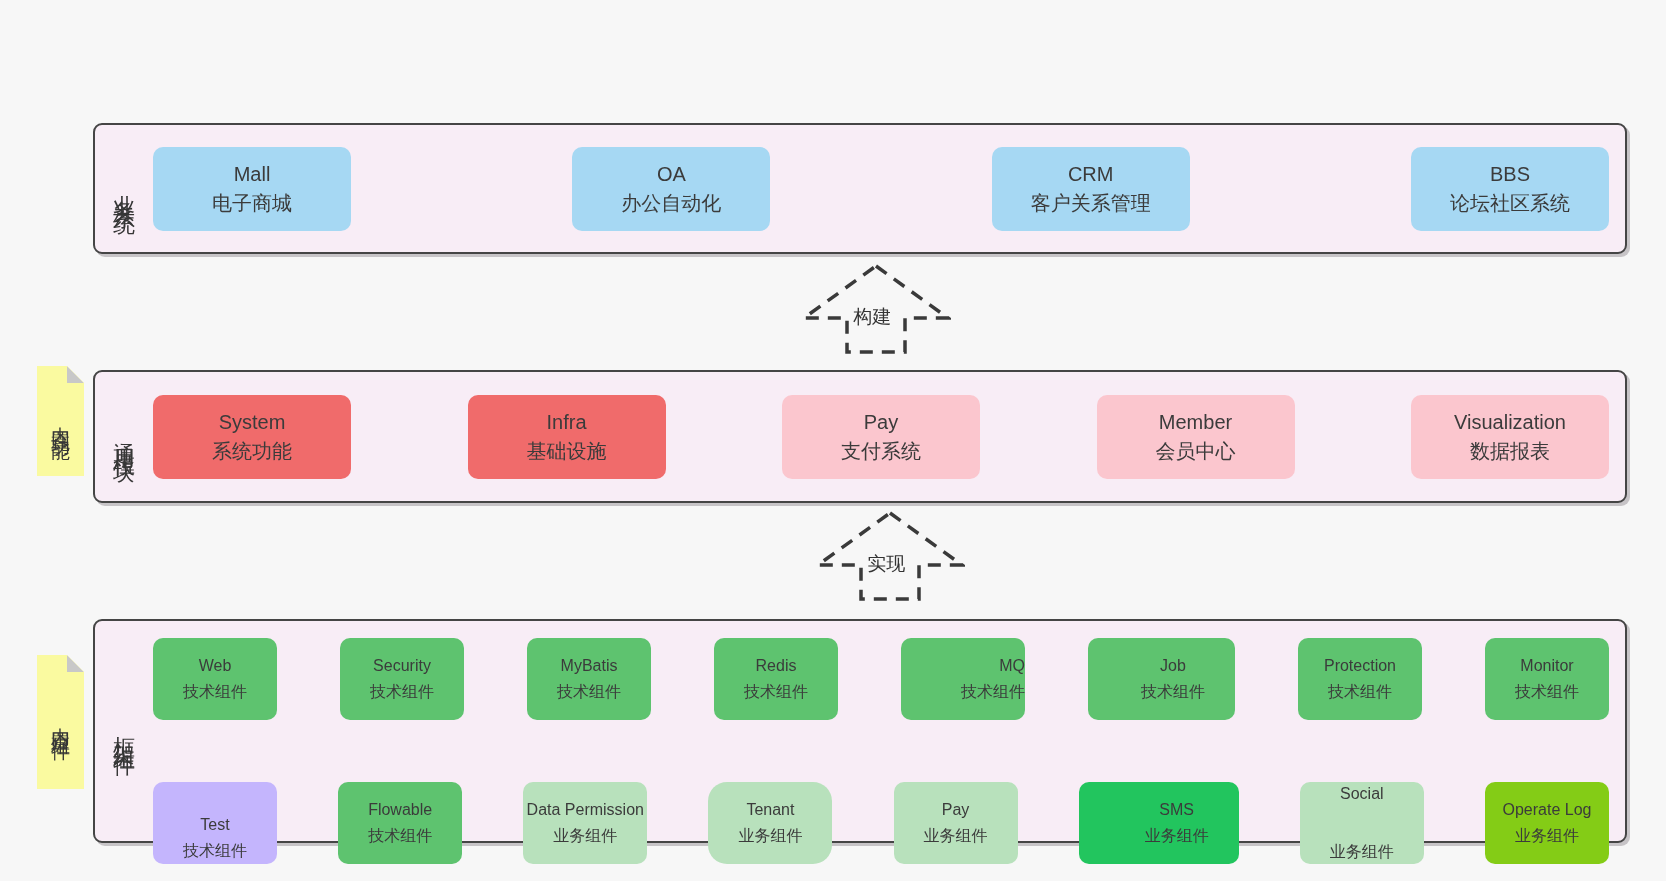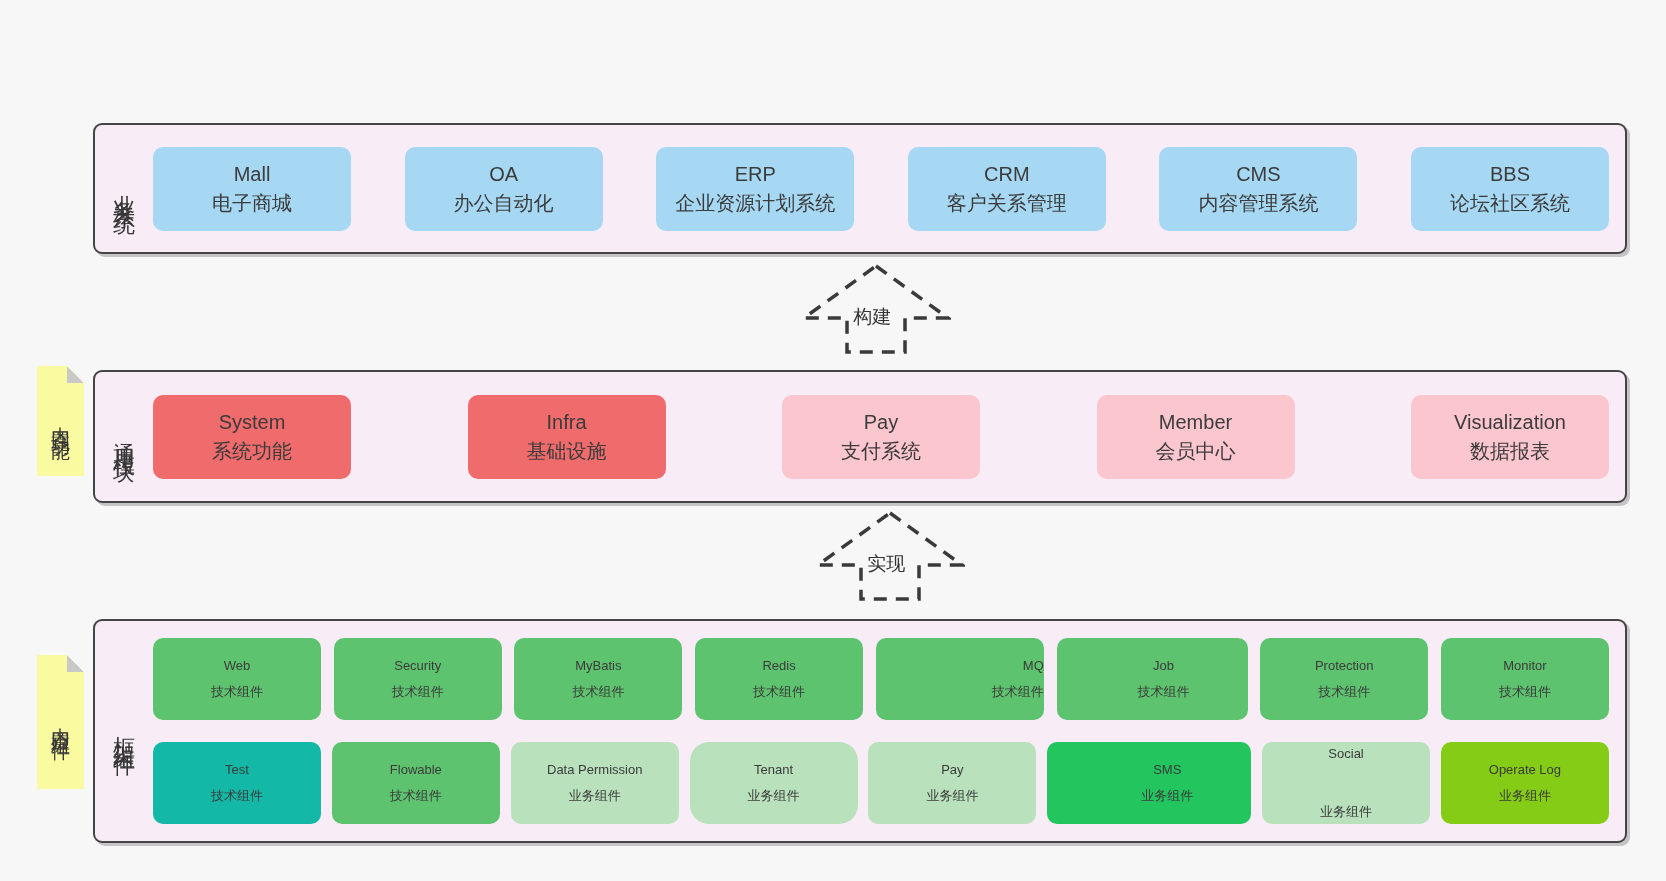--- a/index.html
+++ b/index.html
@@ -13,21 +13,21 @@
   .band-label{position:absolute;left:0;top:0;bottom:0;width:58px;
     display:flex;align-items:center;justify-content:center;}
   .vtext{writing-mode:vertical-rl;text-orientation:upright;
     font-size:22px;letter-spacing:6px;color:#363636;}
   .band-content{position:absolute;left:58px;right:16px;top:0;bottom:0;
     display:flex;flex-direction:column;justify-content:center;gap:22px;}
   .box-row{display:flex;justify-content:space-between;}
   .box{border-radius:10px;display:flex;flex-direction:column;align-items:center;
     justify-content:center;text-align:center;font-size:20px;line-height:29px;}
   .band1 .box,.band2 .box{width:198px;height:84px;}
-  .band3 .box{width:168px;height:82px;font-size:13px;line-height:26px;}
+  .band3 .box{width:124px;height:82px;font-size:16px;line-height:26px;margin-top:40px;}
   .box-title,.box-subtitle{width:100%;}
   .arrow{position:absolute;width:150px;height:92px;}
   .arrow1{left:801px;top:263px;}
   .arrow2{left:815px;top:510px;}
   .arrow svg{display:block;}
   .arrow-label{position:absolute;left:50%;top:40px;transform:translateX(-58%);
     padding:1px 4px;font-size:19px;color:#333;}
   .note{position:absolute;left:37px;width:47px;display:flex;align-items:center;
     justify-content:center;clip-path:polygon(0 0,calc(100% - 17px) 0,100% 17px,100% 100%,0 100%);}
   .note1{top:366px;height:110px;}
@@ -49,30 +49,22 @@
         <div class="box-row">
           <div class="box" style="background: rgb(166, 216, 243);">
             <div class="box-title">Mall</div>
             <div class="box-subtitle">电子商城</div>
           </div>
           <div class="box" style="background: rgb(166, 216, 243);">
             <div class="box-title">OA</div>
             <div class="box-subtitle">办公自动化</div>
           </div>
           <div class="box" style="background: rgb(166, 216, 243);">
-            <div class="box-title">ERP</div>
-            <div class="box-subtitle">企业资源计划系统</div>
-          </div>
-          <div class="box" style="background: rgb(166, 216, 243);">
             <div class="box-title">CRM</div>
             <div class="box-subtitle">客户关系管理</div>
-          </div>
-          <div class="box" style="background: rgb(166, 216, 243);">
-            <div class="box-title">CMS</div>
-            <div class="box-subtitle">内容管理系统</div>
           </div>
           <div class="box" style="background: rgb(166, 216, 243);">
             <div class="box-title">BBS</div>
             <div class="box-subtitle">论坛社区系统</div>
           </div>
         </div>
       </div>
   </div>
 
   <div class="arrow arrow1">
@@ -152,21 +144,21 @@
           <div class="box" style="background: rgb(94, 195, 111);">
             <div class="box-title">Protection</div>
             <div class="box-subtitle">技术组件</div>
           </div>
           <div class="box" style="background: rgb(94, 195, 111);">
             <div class="box-title">Monitor</div>
             <div class="box-subtitle">技术组件</div>
           </div>
         </div>
         <div class="box-row">
-          <div class="box" style="background: #14b8a6;">
+          <div class="box" style="background: #c4b5fd; justify-content: flex-end;">
             <div class="box-title">Test</div>
             <div class="box-subtitle">技术组件</div>
           </div>
           <div class="box" style="background: rgb(94, 195, 111);">
             <div class="box-title">Flowable</div>
             <div class="box-subtitle">技术组件</div>
           </div>
           <div class="box" style="background: rgb(184, 225, 188);">
             <div class="box-title">Data Permission</div>
             <div class="box-subtitle">业务组件</div>

